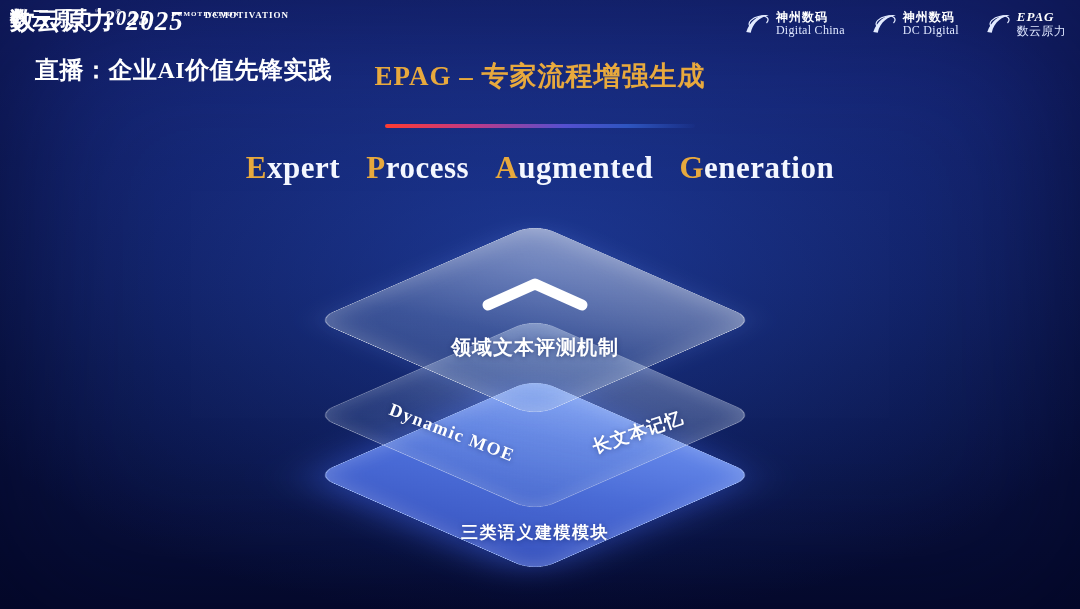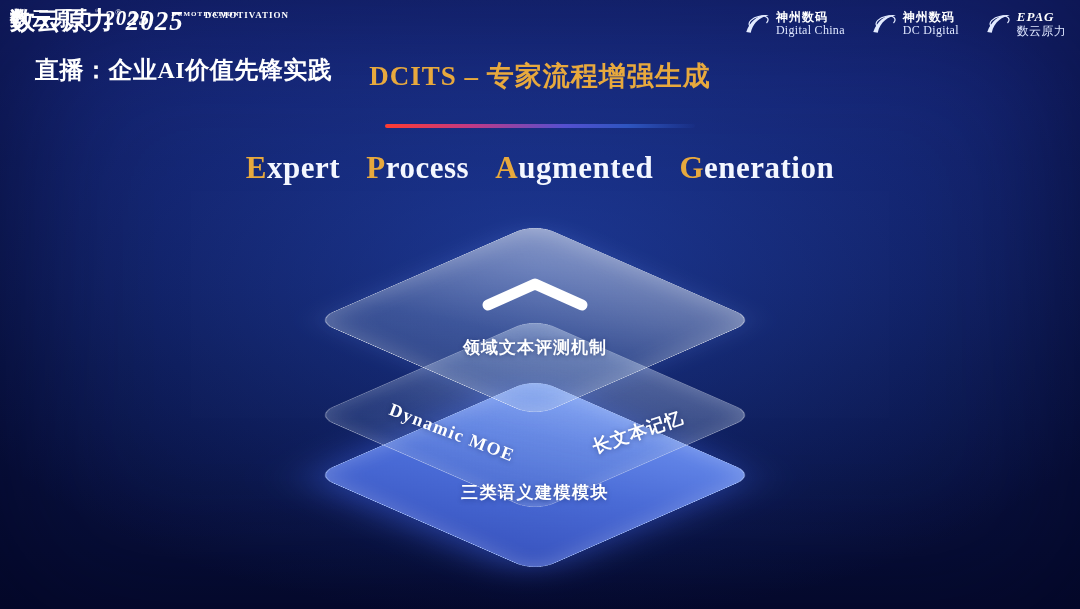--- a/index.html
+++ b/index.html
@@ -57,24 +57,24 @@
     box-shadow:inset 0 0 30px rgba(255,255,255,0.18);}
   .layer-bottom{top:475px;z-index:10;
     transform:translate(-50%,-50%) rotateX(64deg) rotateZ(45deg);
     background:linear-gradient(160deg,rgba(120,158,252,0.95) 0%,rgba(82,118,232,0.88) 55%,rgba(62,92,210,0.85) 100%);
     border:1.5px solid rgba(185,208,255,0.75);
     box-shadow:inset 0 0 34px rgba(255,255,255,0.22), 0 10px 60px rgba(70,110,255,0.5);}
 
   .chevron{position:absolute;left:535px;top:294px;transform:translate(-50%,-50%);z-index:40;}
   .layer-label{position:absolute;z-index:40;font-weight:700;color:#fff;white-space:nowrap;
     text-shadow:0 1px 5px rgba(5,25,80,0.45);}
-  .label-top{left:535px;top:347px;transform:translate(-50%,-50%);font-size:17px;letter-spacing:1px;}
+  .label-top{left:535px;top:347px;transform:translate(-50%,-50%);font-size:20px;letter-spacing:1px;}
   .label-mid-left{left:452px;top:433px;transform:translate(-50%,-50%) rotate(21deg);font-size:18px;font-weight:600;letter-spacing:1.5px;}
   .label-mid-right{left:638px;top:432px;transform:translate(-50%,-50%) rotate(-19deg);font-size:18px;letter-spacing:1px;}
-  .label-bottom{left:535px;top:492px;transform:translate(-50%,-50%);font-size:17px;letter-spacing:1.5px;}
+  .label-bottom{left:535px;top:532px;transform:translate(-50%,-50%);font-size:17px;letter-spacing:1.5px;}
 
   
   .footer-brand{position:absolute;right:18px;bottom:8px;display:flex;align-items:flex-start;line-height:1;}
   .footer-brand .brand-name{font-size:20px;}
   .footer-brand .brand-year{font-size:21px;}
   .footer-brand .brand-reg{font-size:7px;}
   .footer-brand .brand-stack span{font-size:7px;}
 </style>
 </head>
 <body>
@@ -120,21 +120,21 @@
         <path d="M3 28 C9 11 23 3 33 6 C24 7 12 14 9 29 Z" fill="#e3ebff"></path>
         <path d="M8 20 a13 7 -18 1 1 22 -4" fill="none" stroke="#e3ebff" stroke-width="1.6"></path>
       </svg>
       <span class="partner-text">
         <span class="partner-name italic">EPAG</span>
         <span class="partner-sub">数云原力</span>
       </span>
     </div>
   </div>
 
-  <div class="page-title">DCITS – 专家流程增强生成</div>
+  <div class="page-title">EPAG – 专家流程增强生成</div>
   <div class="title-underline"></div>
 
   <div class="subtitle">
     <span class="word"><span class="gold">E</span><span>xpert</span></span>
     <span class="word"><span class="gold">P</span><span>rocess</span></span>
     <span class="word"><span class="gold">A</span><span>ugmented</span></span>
     <span class="word"><span class="gold">G</span><span>eneration</span></span>
   </div>
 
   <div class="layer layer-bottom"></div>

